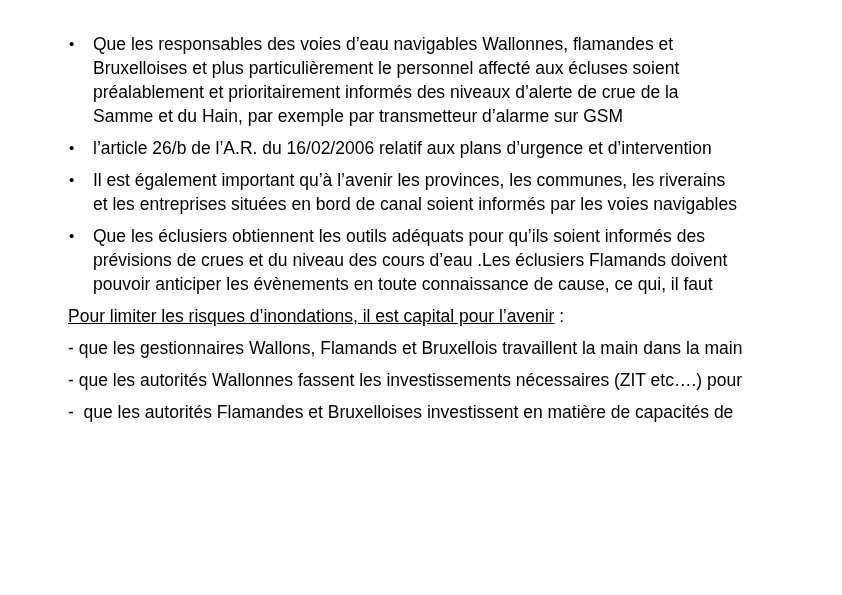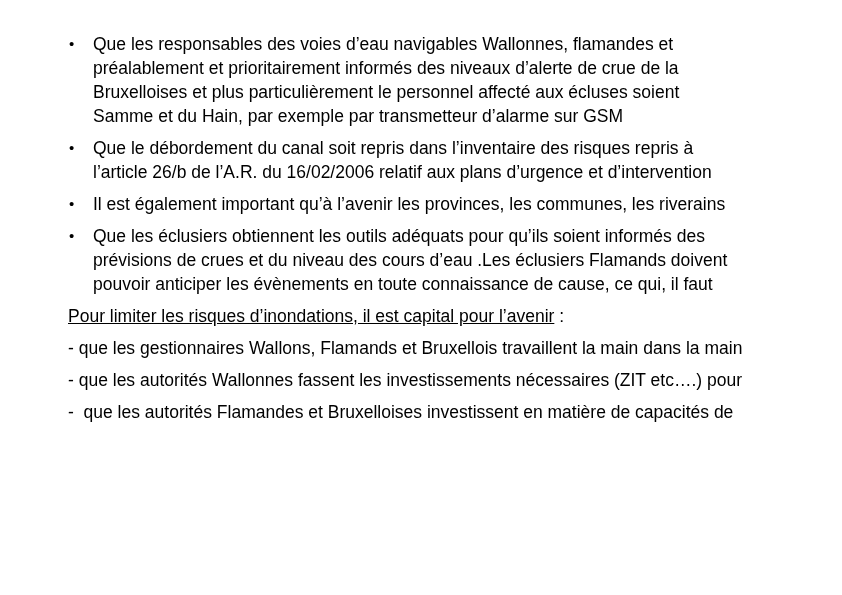--- a/index.html
+++ b/index.html
@@ -32,38 +32,38 @@
 <body>
 
 <div class="slide">
 
   <ul class="bullet-list">
 
     <li class="bullet-item">
       <span class="bullet-marker">•</span>
       <div>
         <div class="line">Que les responsables des voies d’eau navigables Wallonnes, flamandes et</div>
+        <div class="line">Bruxelloises et plus particulièrement le personnel affecté aux écluses soient</div>
         <div class="line">préalablement et prioritairement informés des niveaux d’alerte de crue de la</div>
-        <div class="line">Bruxelloises et plus particulièrement le personnel affecté aux écluses soient</div>
         <div class="line">Samme et du Hain, par exemple par transmetteur d’alarme sur GSM</div>
       </div>
     </li>
 
     <li class="bullet-item">
       <span class="bullet-marker">•</span>
       <div>
-        <div class="line">Que le débordement du canal soit repris dans l’inventaire des risques repris à</div>
         <div class="line">l’article 26/b de l’A.R. du 16/02/2006 relatif aux plans d’urgence et d’intervention</div>
       </div>
     </li>
 
     <li class="bullet-item">
       <span class="bullet-marker">•</span>
       <div>
         <div class="line">Il est également important qu’à l’avenir les provinces, les communes, les riverains</div>
+        <div class="line">et les entreprises situées en bord de canal soient informés par les voies navigables</div>
       </div>
     </li>
 
     <li class="bullet-item">
       <span class="bullet-marker">•</span>
       <div>
         <div class="line">Que les éclusiers obtiennent les outils adéquats pour qu’ils soient informés des</div>
         <div class="line">prévisions de crues et du niveau des cours d’eau .Les éclusiers Flamands doivent</div>
         <div class="line">pouvoir anticiper les évènements en toute connaissance de cause, ce qui, il faut</div>
       </div>

